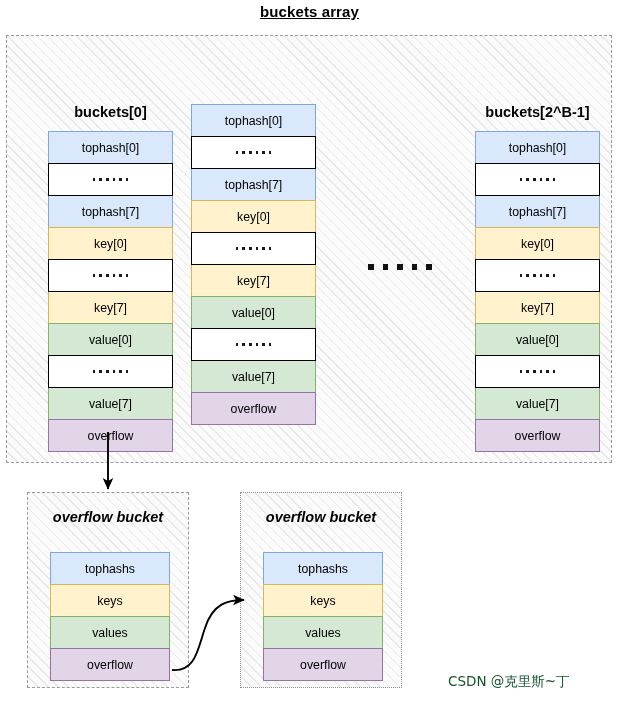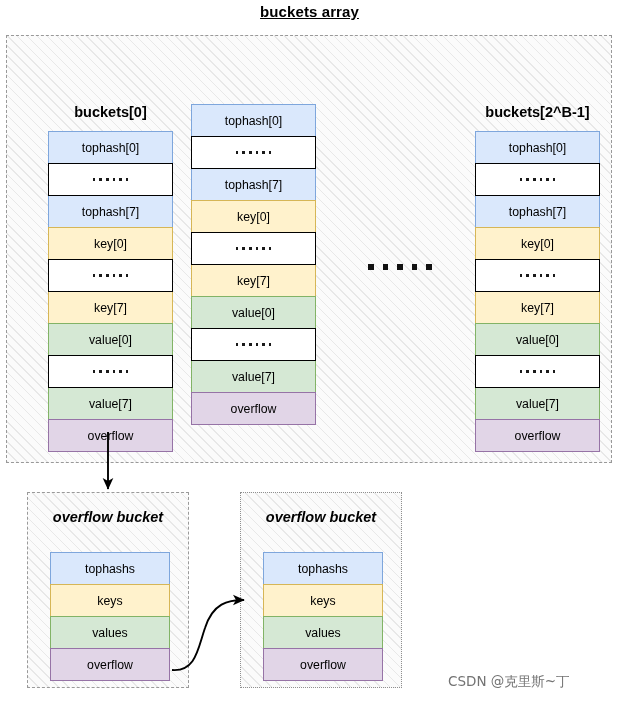--- a/index.html
+++ b/index.html
@@ -158,21 +158,21 @@
     height: 706px;
     pointer-events: none;
   }
 
   
   #watermark {
     position: absolute;
     left: 448px;
     top: 673px;
     font-size: 13.5px;
-    color: #737373;
+    color: #14532d;
     white-space: nowrap;
     font-family: "DejaVu Sans", sans-serif;
   }
 </style>
 </head>
 <body>
 
 <div id="diagram-title">buckets array</div>
 
 <div id="buckets-array" class="hatch">

